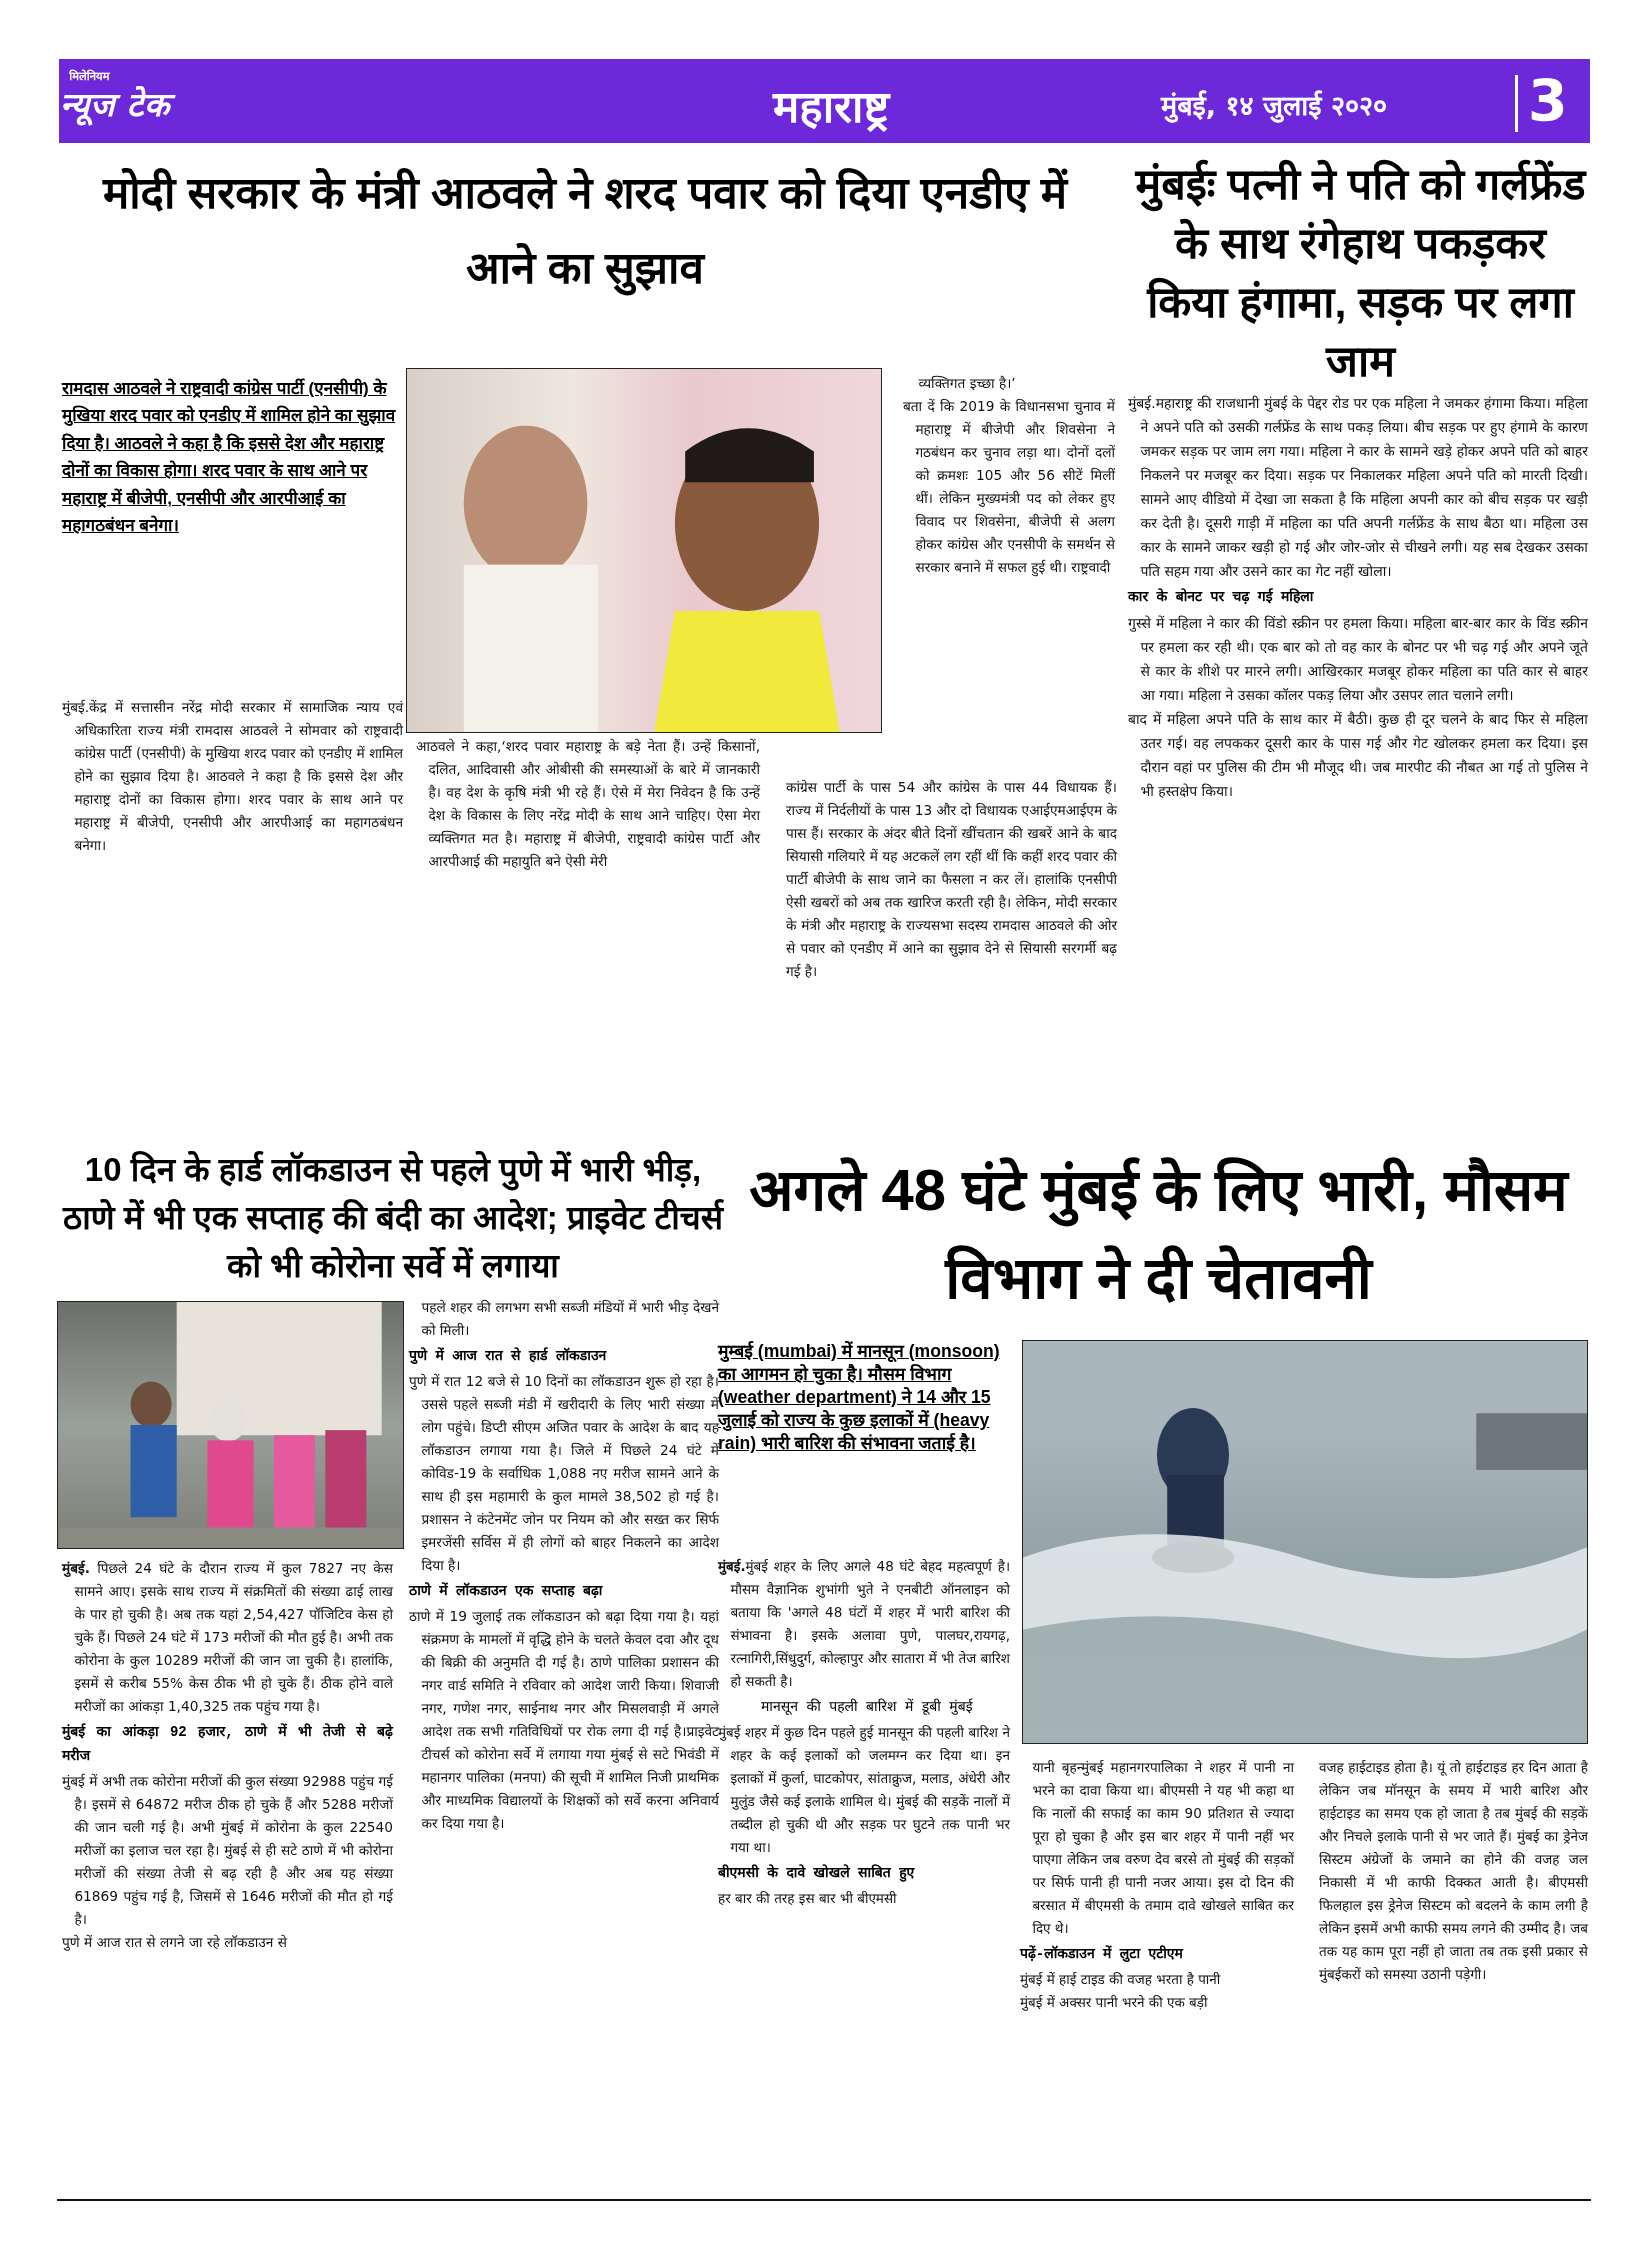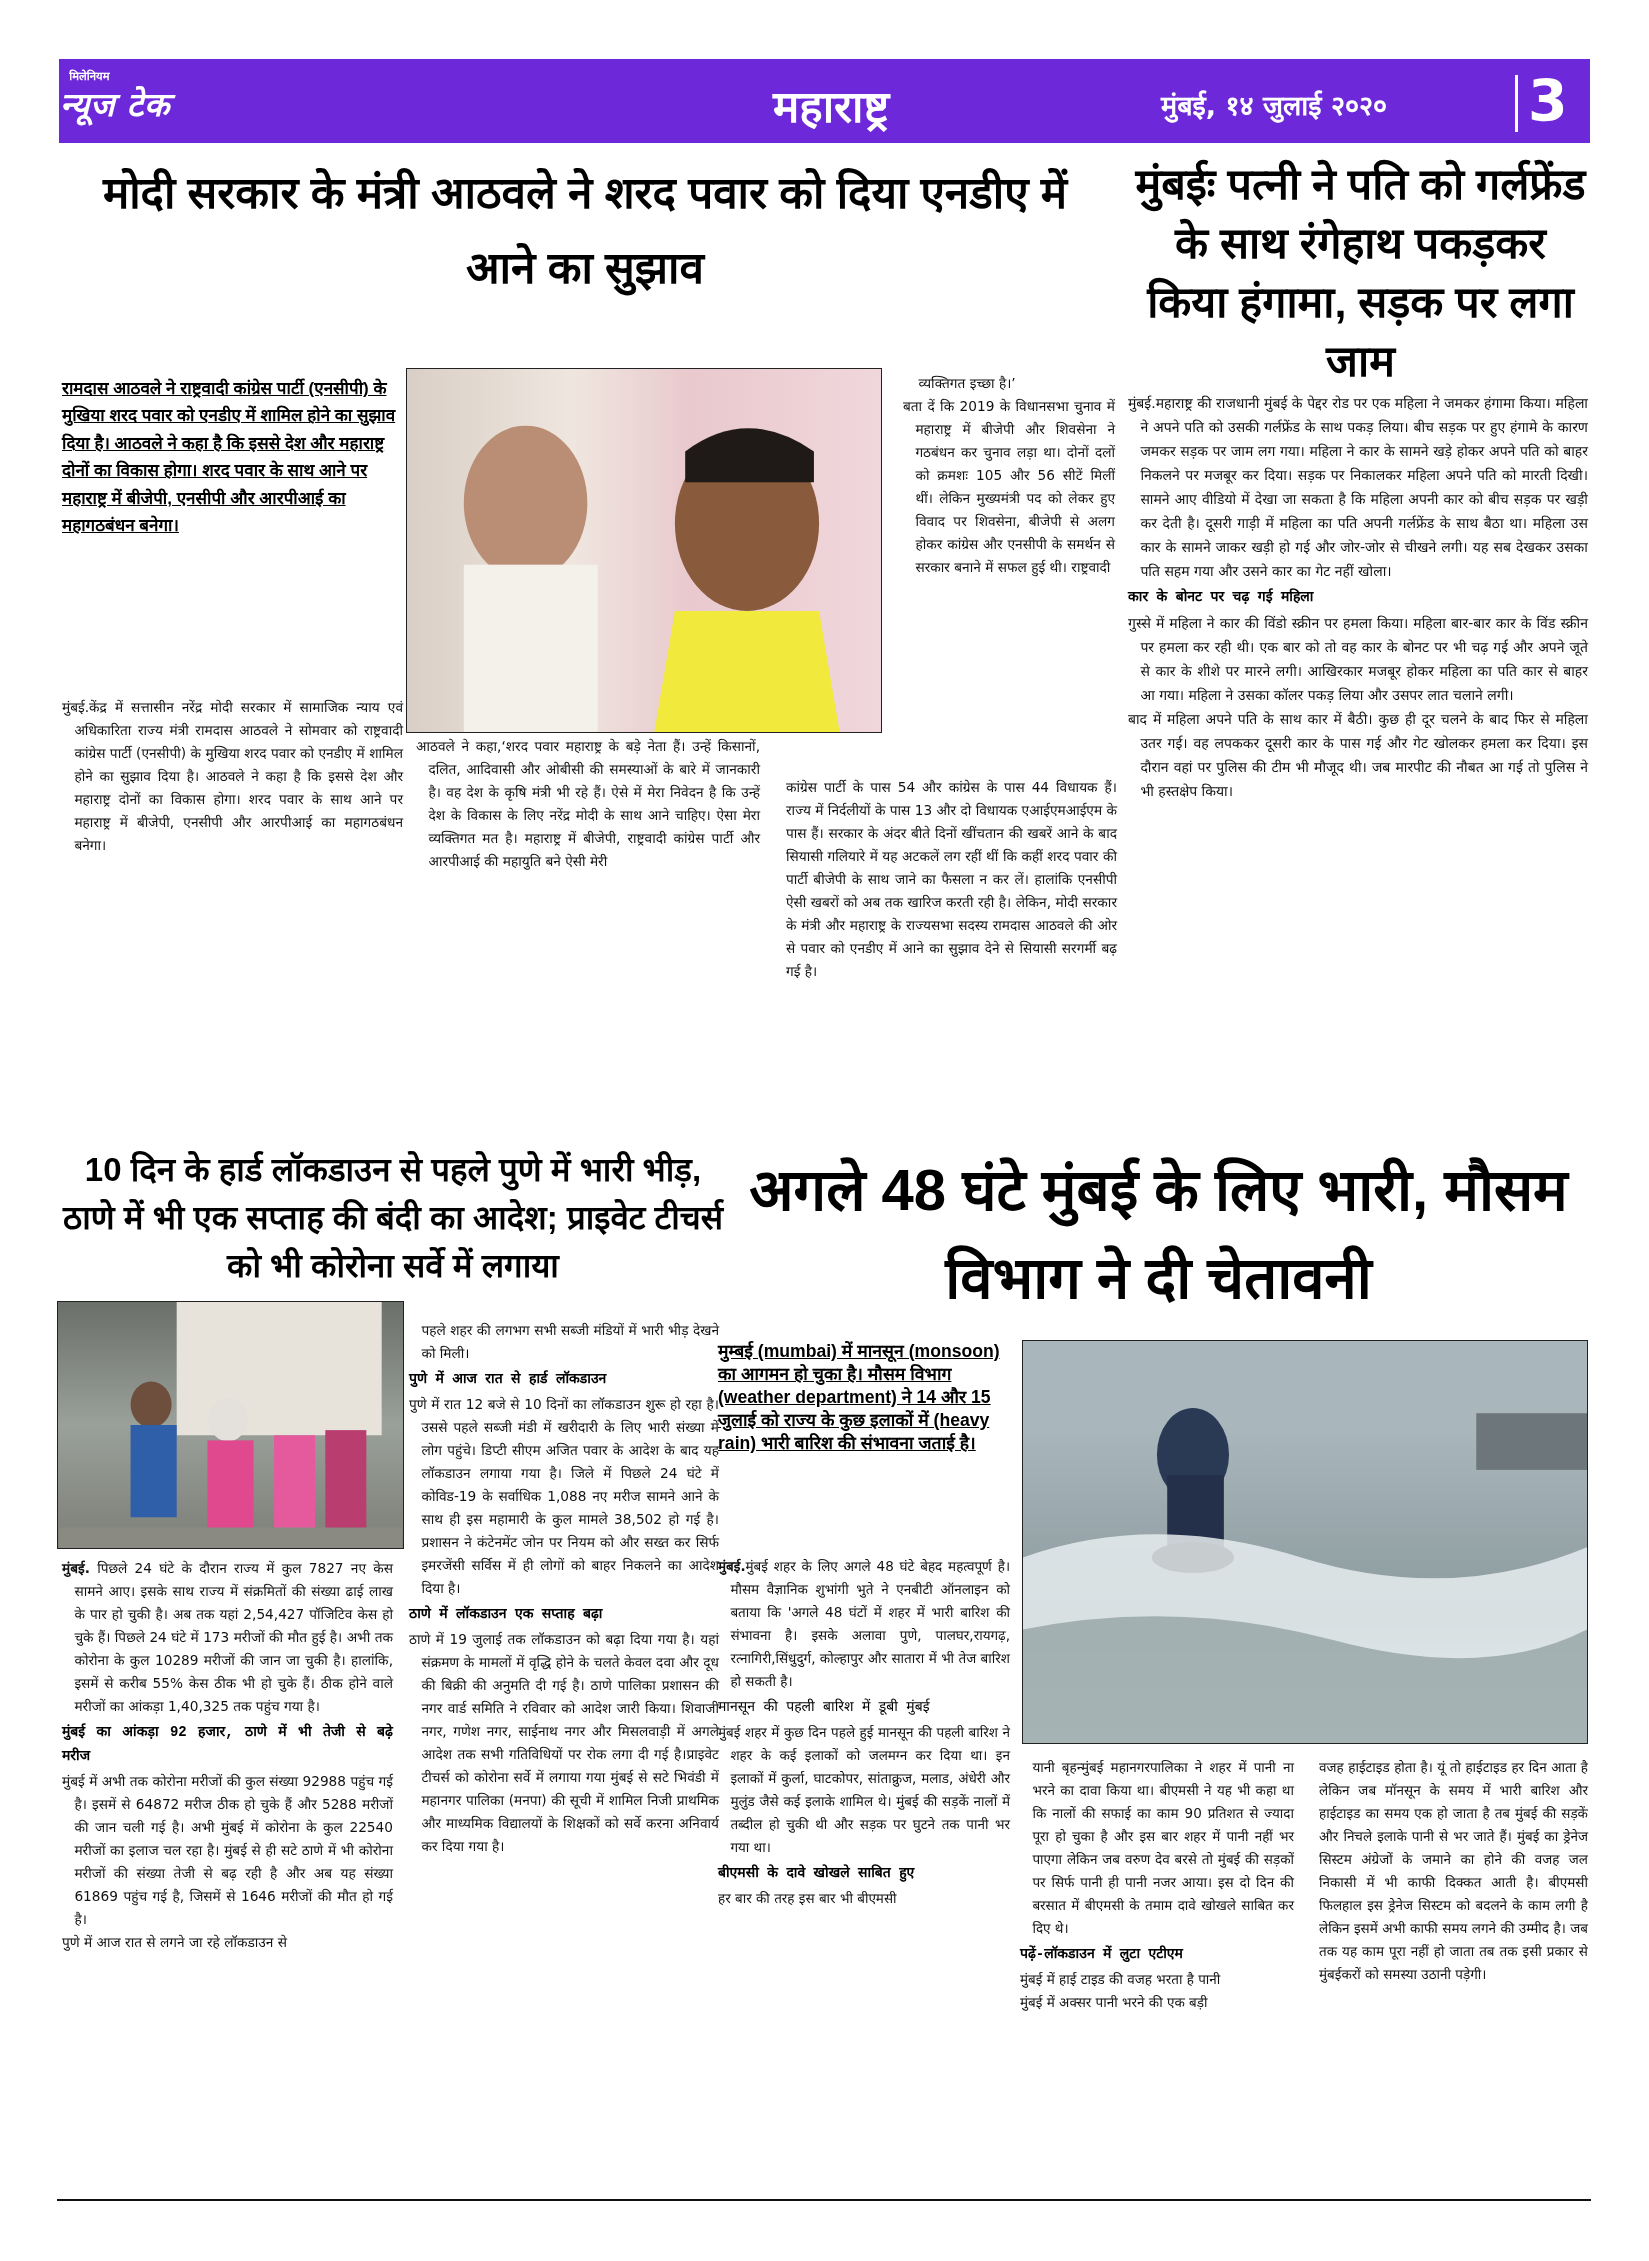--- a/index.html
+++ b/index.html
@@ -93,21 +93,21 @@
 </div>
 
 <div class="abs body" style="left:62px; top:1557px; width:331px;">
   <p class="indent"><span class="bold-lead">मुंबई.</span><span> पिछले 24 घंटे के दौरान राज्य में कुल 7827 नए केस सामने आए। इसके साथ राज्य में संक्रमितों की संख्या ढाई लाख के पार हो चुकी है। अब तक यहां 2,54,427 पॉजिटिव केस हो चुके हैं। पिछले 24 घंटे में 173 मरीजों की मौत हुई है। अभी तक कोरोना के कुल 10289 मरीजों की जान जा चुकी है। हालांकि, इसमें से करीब 55% केस ठीक भी हो चुके हैं। ठीक होने वाले मरीजों का आंकड़ा 1,40,325 तक पहुंच गया है।</span></p>
   <div class="subhead">मुंबई का आंकड़ा 92 हजार, ठाणे में भी तेजी से बढ़े मरीज</div>
   <p class="indent">मुंबई में अभी तक कोरोना मरीजों की कुल संख्या 92988 पहुंच गई है। इसमें से 64872 मरीज ठीक हो चुके हैं और 5288 मरीजों की जान चली गई है। अभी मुंबई में कोरोना के कुल 22540 मरीजों का इलाज चल रहा है। मुंबई से ही सटे ठाणे में भी कोरोना मरीजों की संख्या तेजी से बढ़ रही है और अब यह संख्या 61869 पहुंच गई है, जिसमें से 1646 मरीजों की मौत हो गई है।</p>
   <p>पुणे में आज रात से लगने जा रहे लॉकडाउन से</p>
 </div>
 
 <div class="abs body" style="left:409px; top:1296px; width:310px;">
-  <p style="padding-left:12.4px;margin-top:23px;">पहले शहर की लगभग सभी सब्जी मंडियों में भारी भीड़ देखने को मिली।</p>
+  <p style="padding-left:12.4px;">पहले शहर की लगभग सभी सब्जी मंडियों में भारी भीड़ देखने को मिली।</p>
   <div class="subhead">पुणे में आज रात से हार्ड लॉकडाउन</div>
   <p class="indent">पुणे में रात 12 बजे से 10 दिनों का लॉकडाउन शुरू हो रहा है। उससे पहले सब्जी मंडी में खरीदारी के लिए भारी संख्या में लोग पहुंचे। डिप्टी सीएम अजित पवार के आदेश के बाद यह लॉकडाउन लगाया गया है। जिले में पिछले 24 घंटे में कोविड-19 के सर्वाधिक 1,088 नए मरीज सामने आने के साथ ही इस महामारी के कुल मामले 38,502 हो गई है। प्रशासन ने कंटेनमेंट जोन पर नियम को और सख्त कर सिर्फ इमरजेंसी सर्विस में ही लोगों को बाहर निकलने का आदेश दिया है।</p>
   <div class="subhead">ठाणे में लॉकडाउन एक सप्ताह बढ़ा</div>
   <p class="indent">ठाणे में 19 जुलाई तक लॉकडाउन को बढ़ा दिया गया है। यहां संक्रमण के मामलों में वृद्धि होने के चलते केवल दवा और दूध की बिक्री की अनुमति दी गई है। ठाणे पालिका प्रशासन की नगर वार्ड समिति ने रविवार को आदेश जारी किया। शिवाजी नगर, गणेश नगर, साईनाथ नगर और मिसलवाड़ी में अगले आदेश तक सभी गतिविधियों पर रोक लगा दी गई है।प्राइवेट टीचर्स को कोरोना सर्वे में लगाया गया   मुंबई से सटे भिवंडी में महानगर पालिका (मनपा) की सूची में शामिल निजी प्राथमिक और माध्यमिक विद्यालयों के शिक्षकों को सर्वे करना अनिवार्य कर दिया गया है।</p>
 </div>
 
 <div class="abs headline" style="left:724px; top:1146px; width:869px; font-size:58px; line-height:88px;">अगले 48 घंटे मुंबई के लिए भारी, मौसम विभाग ने दी चेतावनी</div>
 
 <div class="abs deck" style="left:718px; top:1340px; width:290px; font-size:17.6px; line-height:23px;">मुम्बई (mumbai) में मानसून (monsoon) का आगमन हो चुका है। मौसम विभाग (weather department) ने 14 और 15 जुलाई को राज्य के कुछ इलाकों में (heavy rain) भारी बारिश की संभावना जताई है।</div>
 
@@ -118,21 +118,21 @@
     <rect x="280" y="260" width="110" height="140" fill="#24304a"></rect>
     <ellipse cx="330" cy="420" rx="80" ry="30" fill="#1a1a1a"></ellipse>
     <rect x="880" y="140" width="215" height="110" fill="#6d767a"></rect>
     <path d="M0 420 Q250 330 540 420 T1095 400 L1095 780 L0 780 Z" fill="#e6ecee" opacity="0.85"></path>
     <path d="M0 560 Q300 500 600 580 T1095 560 L1095 780 L0 780 Z" fill="#8c9b9c" opacity="0.7"></path>
   </svg>
 </div>
 
 <div class="abs body" style="left:718px; top:1555px; width:292px; font-size:13.5px;">
   <p class="indent"><span class="bold-lead">मुंबई.</span><span>मुंबई शहर के लिए अगले 48 घंटे बेहद महत्वपूर्ण है। मौसम वैज्ञानिक शुभांगी भुते ने एनबीटी ऑनलाइन को बताया कि 'अगले 48 घंटों में शहर में भारी बारिश की संभावना है। इसके अलावा पुणे, पालघर,रायगढ़, रत्नागिरी,सिंधुदुर्ग, कोल्हापुर और सातारा में भी तेज बारिश हो सकती है।</span></p>
-  <div class="subhead" style="font-weight:normal;">मानसून की पहली बारिश में डूबी मुंबई</div>
+  <div class="subhead" style="font-weight:normal;padding-left:43px;">मानसून की पहली बारिश में डूबी मुंबई</div>
   <p class="indent">मुंबई शहर में कुछ दिन पहले हुई मानसून की पहली बारिश ने शहर के कई इलाकों को जलमग्न कर दिया था। इन इलाकों में कुर्ला, घाटकोपर, सांताक्रुज, मलाड, अंधेरी और मुलुंड जैसे कई इलाके शामिल थे। मुंबई की सड़कें नालों में तब्दील हो चुकी थी और सड़क पर घुटने तक पानी भर गया था।</p>
   <div class="subhead">बीएमसी के दावे खोखले साबित हुए</div>
   <p>हर बार की तरह इस बार भी बीएमसी</p>
 </div>
 
 <div class="abs body" style="left:1020px; top:1756px; width:274px; font-size:13.5px;">
   <p style="padding-left:12.4px;">यानी बृहन्मुंबई महानगरपालिका ने शहर में पानी ना भरने का दावा किया था। बीएमसी ने यह भी कहा था कि नालों की सफाई का काम 90 प्रतिशत से ज्यादा पूरा हो चुका है और इस बार शहर में पानी नहीं भर पाएगा लेकिन जब वरुण देव बरसे तो मुंबई की सड़कों पर सिर्फ पानी ही पानी नजर आया। इस दो दिन की बरसात में बीएमसी के तमाम दावे खोखले साबित कर दिए थे।</p>
   <div class="subhead">पढ़ें-लॉकडाउन में लुटा एटीएम</div>
   <p>मुंबई में हाई टाइड की वजह भरता है पानी</p>
   <p>मुंबई में अक्सर पानी भरने की एक बड़ी</p>

